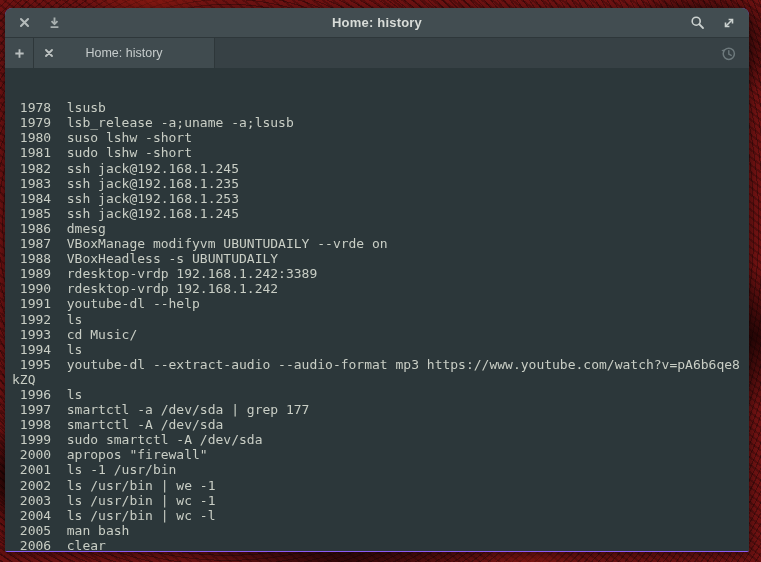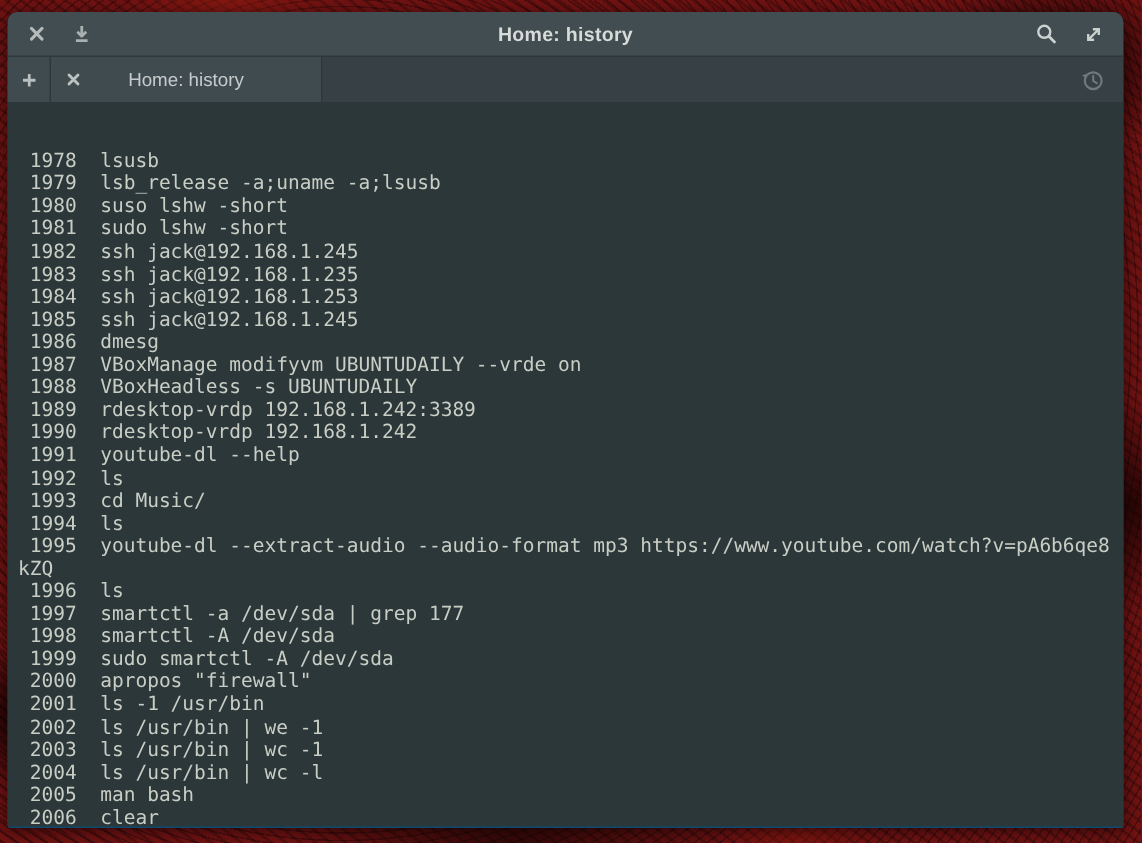--- a/index.html
+++ b/index.html
@@ -14,21 +14,21 @@
       radial-gradient(ellipse 110px 80px at 2% 85%, rgba(12,1,1,.8), transparent 60%),
       radial-gradient(ellipse 220px 90px at 45% 100%, rgba(20,3,3,.65), transparent 70%),
       radial-gradient(ellipse 120px 60px at 20% 0%, rgba(150,28,16,.55), transparent 60%),
       radial-gradient(ellipse 90px 50px at 70% 100%, rgba(140,24,14,.5), transparent 60%),
       repeating-radial-gradient(circle at 30% 40%, rgba(0,0,0,.30) 0 1px, transparent 1px 5px),
       repeating-linear-gradient(37deg, rgba(0,0,0,.22) 0 2px, transparent 2px 6px);
   }
   .window {
     position:absolute; left:5px; top:8px; width:744px; height:544px;
     border-radius:7px 7px 2px 2px; overflow:hidden;
-    background:#0c4a6e; box-shadow:0 2px 10px rgba(0,0,0,.55);
+    background:#8b5cf6; box-shadow:0 2px 10px rgba(0,0,0,.55);
   }
   .titlebar {
     height:30px; background:#424d51; display:flex; align-items:center;
     border-bottom:1px solid #2e373a;
   }
   .tb-left { display:flex; gap:17px; padding-left:13px; align-items:center; width:90px; }
   .tb-right { display:flex; gap:17px; padding-right:13px; align-items:center; width:90px; justify-content:flex-end; }
   .tb-title {
     flex:1; text-align:center; color:#d8dcd8; font-size:13px; font-weight:bold;
     letter-spacing:.2px; white-space:nowrap; overflow:hidden;

